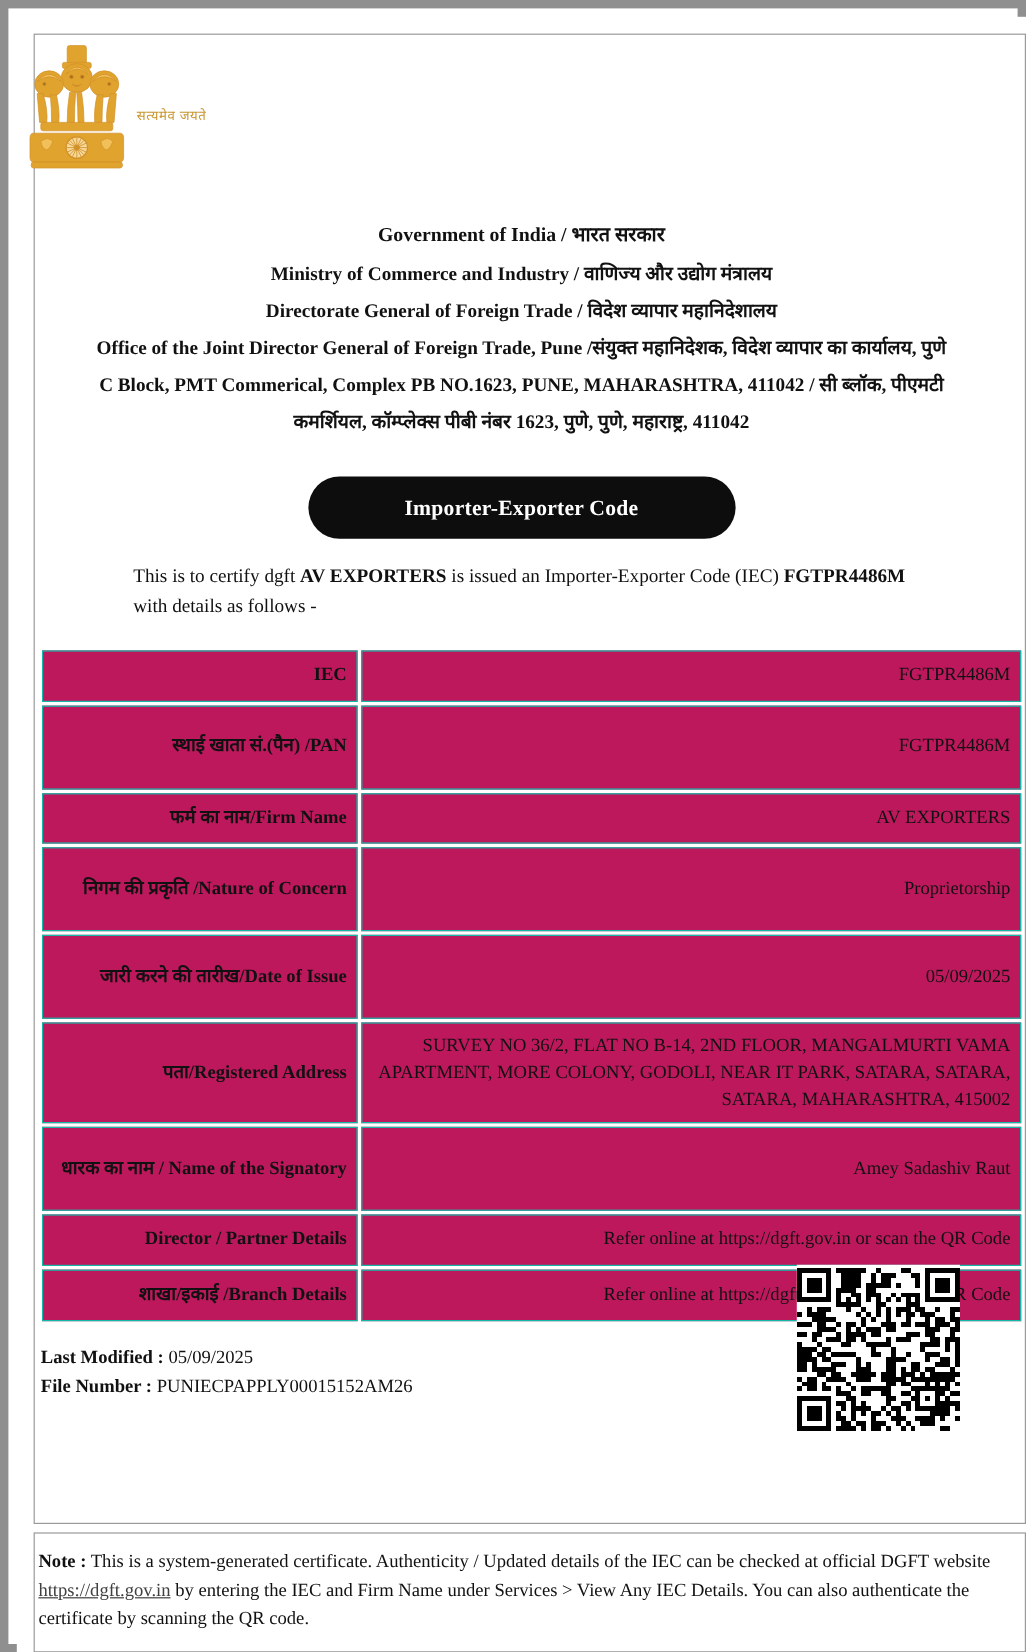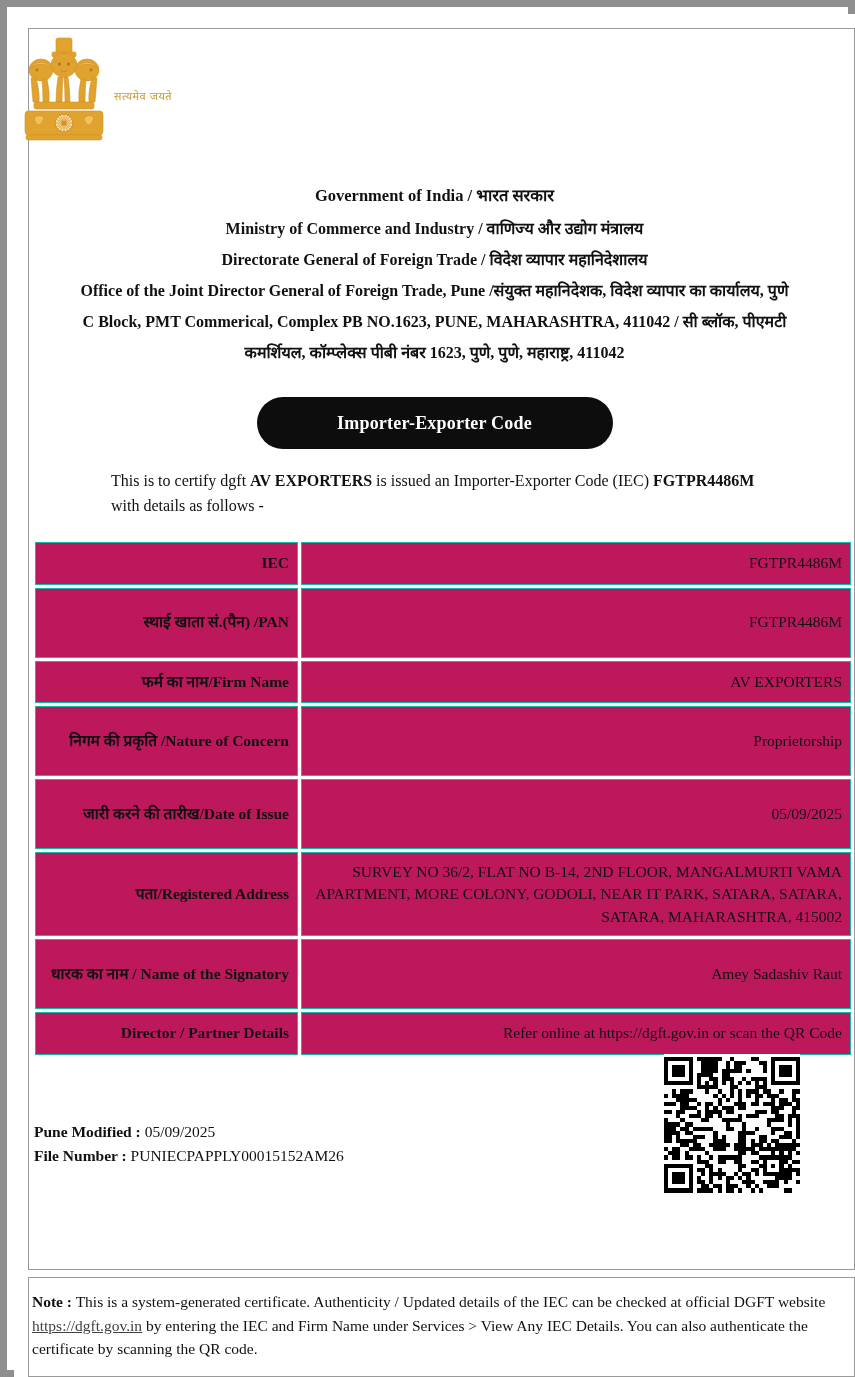--- a/index.html
+++ b/index.html
@@ -296,33 +296,37 @@
             <td class="val">SURVEY NO 36/2, FLAT NO B-14, 2ND FLOOR, MANGALMURTI VAMA APARTMENT, MORE COLONY, GODOLI, NEAR IT PARK, SATARA, SATARA, SATARA, MAHARASHTRA, 415002</td>
           </tr>
           <tr class="tall">
             <td class="lbl">धारक का नाम / Name of the Signatory</td>
             <td class="val">Amey Sadashiv Raut</td>
           </tr>
           <tr class="short">
             <td class="lbl">Director / Partner Details</td>
             <td class="val">Refer online at https://dgft.gov.in or scan the QR Code</td>
           </tr>
+          <tr class="short">
+            <td class="lbl">शाखा/इकाई /Branch Details</td>
+            <td class="val">Refer online at https://dgft.gov.in or scan the QR Code</td>
+          </tr>
         </tbody>
     </table>
 
     <div class="qr-box">
       <svg width="136" height="141" viewBox="0 0 33 33" shape-rendering="crispEdges">
         <rect width="33" height="33" fill="#ffffff"></rect>
         <g fill="#000000" id="qr-modules">
             <path d="M0 0h1v1h-1zM1 0h1v1h-1zM2 0h1v1h-1zM3 0h1v1h-1zM4 0h1v1h-1zM5 0h1v1h-1zM6 0h1v1h-1zM8 0h1v1h-1zM9 0h1v1h-1zM10 0h1v1h-1zM11 0h1v1h-1zM12 0h1v1h-1zM13 0h1v1h-1zM16 0h1v1h-1zM21 0h1v1h-1zM22 0h1v1h-1zM26 0h1v1h-1zM27 0h1v1h-1zM28 0h1v1h-1zM29 0h1v1h-1zM30 0h1v1h-1zM31 0h1v1h-1zM32 0h1v1h-1zM0 1h1v1h-1zM6 1h1v1h-1zM9 1h1v1h-1zM10 1h1v1h-1zM11 1h1v1h-1zM12 1h1v1h-1zM15 1h1v1h-1zM17 1h1v1h-1zM18 1h1v1h-1zM19 1h1v1h-1zM23 1h1v1h-1zM24 1h1v1h-1zM26 1h1v1h-1zM32 1h1v1h-1zM0 2h1v1h-1zM2 2h1v1h-1zM3 2h1v1h-1zM4 2h1v1h-1zM6 2h1v1h-1zM9 2h1v1h-1zM10 2h1v1h-1zM11 2h1v1h-1zM12 2h1v1h-1zM15 2h1v1h-1zM17 2h1v1h-1zM18 2h1v1h-1zM24 2h1v1h-1zM26 2h1v1h-1zM28 2h1v1h-1zM29 2h1v1h-1zM30 2h1v1h-1zM32 2h1v1h-1zM0 3h1v1h-1zM2 3h1v1h-1zM3 3h1v1h-1zM4 3h1v1h-1zM6 3h1v1h-1zM9 3h1v1h-1zM10 3h1v1h-1zM11 3h1v1h-1zM12 3h1v1h-1zM14 3h1v1h-1zM15 3h1v1h-1zM16 3h1v1h-1zM17 3h1v1h-1zM18 3h1v1h-1zM20 3h1v1h-1zM24 3h1v1h-1zM26 3h1v1h-1zM28 3h1v1h-1zM29 3h1v1h-1zM30 3h1v1h-1zM32 3h1v1h-1zM0 4h1v1h-1zM2 4h1v1h-1zM3 4h1v1h-1zM4 4h1v1h-1zM6 4h1v1h-1zM8 4h1v1h-1zM9 4h1v1h-1zM10 4h1v1h-1zM11 4h1v1h-1zM14 4h1v1h-1zM15 4h1v1h-1zM26 4h1v1h-1zM28 4h1v1h-1zM29 4h1v1h-1zM30 4h1v1h-1zM32 4h1v1h-1zM0 5h1v1h-1zM6 5h1v1h-1zM8 5h1v1h-1zM11 5h1v1h-1zM12 5h1v1h-1zM14 5h1v1h-1zM15 5h1v1h-1zM16 5h1v1h-1zM19 5h1v1h-1zM21 5h1v1h-1zM22 5h1v1h-1zM23 5h1v1h-1zM24 5h1v1h-1zM26 5h1v1h-1zM32 5h1v1h-1zM0 6h1v1h-1zM1 6h1v1h-1zM2 6h1v1h-1zM3 6h1v1h-1zM4 6h1v1h-1zM5 6h1v1h-1zM6 6h1v1h-1zM8 6h1v1h-1zM10 6h1v1h-1zM12 6h1v1h-1zM14 6h1v1h-1zM16 6h1v1h-1zM18 6h1v1h-1zM20 6h1v1h-1zM22 6h1v1h-1zM24 6h1v1h-1zM26 6h1v1h-1zM27 6h1v1h-1zM28 6h1v1h-1zM29 6h1v1h-1zM30 6h1v1h-1zM31 6h1v1h-1zM32 6h1v1h-1zM8 7h1v1h-1zM9 7h1v1h-1zM10 7h1v1h-1zM11 7h1v1h-1zM12 7h1v1h-1zM16 7h1v1h-1zM17 7h1v1h-1zM22 7h1v1h-1zM23 7h1v1h-1zM24 7h1v1h-1zM2 8h1v1h-1zM4 8h1v1h-1zM5 8h1v1h-1zM6 8h1v1h-1zM10 8h1v1h-1zM13 8h1v1h-1zM16 8h1v1h-1zM18 8h1v1h-1zM20 8h1v1h-1zM21 8h1v1h-1zM22 8h1v1h-1zM24 8h1v1h-1zM25 8h1v1h-1zM28 8h1v1h-1zM31 8h1v1h-1zM32 8h1v1h-1zM0 9h1v1h-1zM2 9h1v1h-1zM3 9h1v1h-1zM4 9h1v1h-1zM5 9h1v1h-1zM12 9h1v1h-1zM14 9h1v1h-1zM16 9h1v1h-1zM18 9h1v1h-1zM20 9h1v1h-1zM22 9h1v1h-1zM23 9h1v1h-1zM25 9h1v1h-1zM26 9h1v1h-1zM27 9h1v1h-1zM31 9h1v1h-1zM3 10h1v1h-1zM4 10h1v1h-1zM5 10h1v1h-1zM6 10h1v1h-1zM7 10h1v1h-1zM13 10h1v1h-1zM15 10h1v1h-1zM18 10h1v1h-1zM22 10h1v1h-1zM26 10h1v1h-1zM28 10h1v1h-1zM29 10h1v1h-1zM31 10h1v1h-1zM32 10h1v1h-1zM0 11h1v1h-1zM1 11h1v1h-1zM2 11h1v1h-1zM4 11h1v1h-1zM5 11h1v1h-1zM8 11h1v1h-1zM10 11h1v1h-1zM11 11h1v1h-1zM13 11h1v1h-1zM17 11h1v1h-1zM18 11h1v1h-1zM19 11h1v1h-1zM21 11h1v1h-1zM22 11h1v1h-1zM24 11h1v1h-1zM25 11h1v1h-1zM26 11h1v1h-1zM28 11h1v1h-1zM29 11h1v1h-1zM30 11h1v1h-1zM32 11h1v1h-1zM4 12h1v1h-1zM5 12h1v1h-1zM6 12h1v1h-1zM7 12h1v1h-1zM10 12h1v1h-1zM12 12h1v1h-1zM14 12h1v1h-1zM15 12h1v1h-1zM16 12h1v1h-1zM18 12h1v1h-1zM19 12h1v1h-1zM26 12h1v1h-1zM27 12h1v1h-1zM28 12h1v1h-1zM31 12h1v1h-1zM32 12h1v1h-1zM0 13h1v1h-1zM1 13h1v1h-1zM3 13h1v1h-1zM4 13h1v1h-1zM8 13h1v1h-1zM10 13h1v1h-1zM11 13h1v1h-1zM12 13h1v1h-1zM13 13h1v1h-1zM15 13h1v1h-1zM16 13h1v1h-1zM22 13h1v1h-1zM23 13h1v1h-1zM24 13h1v1h-1zM26 13h1v1h-1zM27 13h1v1h-1zM31 13h1v1h-1zM3 14h1v1h-1zM6 14h1v1h-1zM7 14h1v1h-1zM8 14h1v1h-1zM10 14h1v1h-1zM11 14h1v1h-1zM13 14h1v1h-1zM18 14h1v1h-1zM20 14h1v1h-1zM21 14h1v1h-1zM22 14h1v1h-1zM27 14h1v1h-1zM28 14h1v1h-1zM30 14h1v1h-1zM31 14h1v1h-1zM32 14h1v1h-1zM0 15h1v1h-1zM4 15h1v1h-1zM9 15h1v1h-1zM10 15h1v1h-1zM14 15h1v1h-1zM15 15h1v1h-1zM16 15h1v1h-1zM17 15h1v1h-1zM18 15h1v1h-1zM25 15h1v1h-1zM26 15h1v1h-1zM27 15h1v1h-1zM28 15h1v1h-1zM30 15h1v1h-1zM32 15h1v1h-1zM0 16h1v1h-1zM1 16h1v1h-1zM2 16h1v1h-1zM3 16h1v1h-1zM5 16h1v1h-1zM6 16h1v1h-1zM15 16h1v1h-1zM19 16h1v1h-1zM25 16h1v1h-1zM30 16h1v1h-1zM32 16h1v1h-1zM0 17h1v1h-1zM1 17h1v1h-1zM2 17h1v1h-1zM4 17h1v1h-1zM5 17h1v1h-1zM7 17h1v1h-1zM8 17h1v1h-1zM9 17h1v1h-1zM10 17h1v1h-1zM11 17h1v1h-1zM15 17h1v1h-1zM16 17h1v1h-1zM19 17h1v1h-1zM22 17h1v1h-1zM26 17h1v1h-1zM27 17h1v1h-1zM28 17h1v1h-1zM32 17h1v1h-1zM0 18h1v1h-1zM1 18h1v1h-1zM2 18h1v1h-1zM3 18h1v1h-1zM5 18h1v1h-1zM6 18h1v1h-1zM12 18h1v1h-1zM18 18h1v1h-1zM19 18h1v1h-1zM20 18h1v1h-1zM21 18h1v1h-1zM26 18h1v1h-1zM29 18h1v1h-1zM30 18h1v1h-1zM32 18h1v1h-1zM0 19h1v1h-1zM1 19h1v1h-1zM3 19h1v1h-1zM7 19h1v1h-1zM8 19h1v1h-1zM9 19h1v1h-1zM12 19h1v1h-1zM14 19h1v1h-1zM18 19h1v1h-1zM19 19h1v1h-1zM23 19h1v1h-1zM24 19h1v1h-1zM28 19h1v1h-1zM29 19h1v1h-1zM30 19h1v1h-1zM32 19h1v1h-1zM0 20h1v1h-1zM1 20h1v1h-1zM3 20h1v1h-1zM4 20h1v1h-1zM5 20h1v1h-1zM6 20h1v1h-1zM7 20h1v1h-1zM12 20h1v1h-1zM13 20h1v1h-1zM14 20h1v1h-1zM18 20h1v1h-1zM19 20h1v1h-1zM21 20h1v1h-1zM23 20h1v1h-1zM24 20h1v1h-1zM26 20h1v1h-1zM27 20h1v1h-1zM31 20h1v1h-1zM4 21h1v1h-1zM5 21h1v1h-1zM7 21h1v1h-1zM8 21h1v1h-1zM11 21h1v1h-1zM12 21h1v1h-1zM13 21h1v1h-1zM14 21h1v1h-1zM15 21h1v1h-1zM17 21h1v1h-1zM18 21h1v1h-1zM19 21h1v1h-1zM21 21h1v1h-1zM22 21h1v1h-1zM23 21h1v1h-1zM25 21h1v1h-1zM27 21h1v1h-1zM28 21h1v1h-1zM29 21h1v1h-1zM30 21h1v1h-1zM31 21h1v1h-1zM32 21h1v1h-1zM0 22h1v1h-1zM2 22h1v1h-1zM3 22h1v1h-1zM6 22h1v1h-1zM7 22h1v1h-1zM8 22h1v1h-1zM9 22h1v1h-1zM12 22h1v1h-1zM13 22h1v1h-1zM14 22h1v1h-1zM17 22h1v1h-1zM18 22h1v1h-1zM19 22h1v1h-1zM20 22h1v1h-1zM21 22h1v1h-1zM23 22h1v1h-1zM24 22h1v1h-1zM25 22h1v1h-1zM26 22h1v1h-1zM27 22h1v1h-1zM28 22h1v1h-1zM29 22h1v1h-1zM30 22h1v1h-1zM31 22h1v1h-1zM1 23h1v1h-1zM2 23h1v1h-1zM3 23h1v1h-1zM5 23h1v1h-1zM10 23h1v1h-1zM18 23h1v1h-1zM19 23h1v1h-1zM21 23h1v1h-1zM22 23h1v1h-1zM26 23h1v1h-1zM28 23h1v1h-1zM30 23h1v1h-1zM32 23h1v1h-1zM0 24h1v1h-1zM2 24h1v1h-1zM3 24h1v1h-1zM5 24h1v1h-1zM6 24h1v1h-1zM8 24h1v1h-1zM11 24h1v1h-1zM13 24h1v1h-1zM14 24h1v1h-1zM15 24h1v1h-1zM16 24h1v1h-1zM17 24h1v1h-1zM18 24h1v1h-1zM23 24h1v1h-1zM24 24h1v1h-1zM25 24h1v1h-1zM26 24h1v1h-1zM27 24h1v1h-1zM28 24h1v1h-1zM29 24h1v1h-1zM30 24h1v1h-1zM8 25h1v1h-1zM9 25h1v1h-1zM10 25h1v1h-1zM13 25h1v1h-1zM14 25h1v1h-1zM17 25h1v1h-1zM18 25h1v1h-1zM21 25h1v1h-1zM22 25h1v1h-1zM24 25h1v1h-1zM28 25h1v1h-1zM29 25h1v1h-1zM31 25h1v1h-1zM32 25h1v1h-1zM0 26h1v1h-1zM1 26h1v1h-1zM2 26h1v1h-1zM3 26h1v1h-1zM4 26h1v1h-1zM5 26h1v1h-1zM6 26h1v1h-1zM10 26h1v1h-1zM11 26h1v1h-1zM18 26h1v1h-1zM19 26h1v1h-1zM23 26h1v1h-1zM24 26h1v1h-1zM26 26h1v1h-1zM28 26h1v1h-1zM30 26h1v1h-1zM0 27h1v1h-1zM6 27h1v1h-1zM8 27h1v1h-1zM9 27h1v1h-1zM11 27h1v1h-1zM13 27h1v1h-1zM18 27h1v1h-1zM21 27h1v1h-1zM22 27h1v1h-1zM24 27h1v1h-1zM28 27h1v1h-1zM29 27h1v1h-1zM30 27h1v1h-1zM31 27h1v1h-1zM32 27h1v1h-1zM0 28h1v1h-1zM2 28h1v1h-1zM3 28h1v1h-1zM4 28h1v1h-1zM6 28h1v1h-1zM9 28h1v1h-1zM11 28h1v1h-1zM12 28h1v1h-1zM13 28h1v1h-1zM14 28h1v1h-1zM17 28h1v1h-1zM19 28h1v1h-1zM20 28h1v1h-1zM22 28h1v1h-1zM24 28h1v1h-1zM25 28h1v1h-1zM26 28h1v1h-1zM27 28h1v1h-1zM28 28h1v1h-1zM29 28h1v1h-1zM30 28h1v1h-1zM32 28h1v1h-1zM0 29h1v1h-1zM2 29h1v1h-1zM3 29h1v1h-1zM4 29h1v1h-1zM6 29h1v1h-1zM8 29h1v1h-1zM11 29h1v1h-1zM13 29h1v1h-1zM15 29h1v1h-1zM16 29h1v1h-1zM18 29h1v1h-1zM20 29h1v1h-1zM27 29h1v1h-1zM28 29h1v1h-1zM29 29h1v1h-1zM30 29h1v1h-1zM0 30h1v1h-1zM2 30h1v1h-1zM3 30h1v1h-1zM4 30h1v1h-1zM6 30h1v1h-1zM8 30h1v1h-1zM9 30h1v1h-1zM11 30h1v1h-1zM15 30h1v1h-1zM19 30h1v1h-1zM20 30h1v1h-1zM21 30h1v1h-1zM24 30h1v1h-1zM25 30h1v1h-1zM26 30h1v1h-1zM27 30h1v1h-1zM29 30h1v1h-1zM32 30h1v1h-1zM0 31h1v1h-1zM6 31h1v1h-1zM9 31h1v1h-1zM10 31h1v1h-1zM12 31h1v1h-1zM13 31h1v1h-1zM15 31h1v1h-1zM16 31h1v1h-1zM17 31h1v1h-1zM20 31h1v1h-1zM22 31h1v1h-1zM25 31h1v1h-1zM26 31h1v1h-1zM27 31h1v1h-1zM0 32h1v1h-1zM1 32h1v1h-1zM2 32h1v1h-1zM3 32h1v1h-1zM4 32h1v1h-1zM5 32h1v1h-1zM6 32h1v1h-1zM8 32h1v1h-1zM9 32h1v1h-1zM10 32h1v1h-1zM11 32h1v1h-1zM13 32h1v1h-1zM15 32h1v1h-1zM16 32h1v1h-1zM18 32h1v1h-1zM21 32h1v1h-1zM23 32h1v1h-1zM29 32h1v1h-1zM30 32h1v1h-1z" fill="#000000"></path>
           </g>
       </svg>
     </div>
 
     <div class="meta">
-      <div><span class="k">Pune Modified :</span> <span>05/09/2025</span></div>
+      <div><span class="k">Last Modified :</span> <span>05/09/2025</span></div>
       <div><span class="k">File Number :</span> <span>PUNIECPAPPLY00015152AM26</span></div>
     </div>
 
     <div class="note"><span class="k">Note :</span><span> This is a system-generated certificate. Authenticity / Updated details of the IEC can be checked at official DGFT website </span><a href="#">https://dgft.gov.in</a><span> by entering the IEC and Firm Name under Services &gt; View Any IEC Details. You can also authenticate the certificate by scanning the QR code.</span></div>
 
   </div>
 </div>
 
 </body></html>

